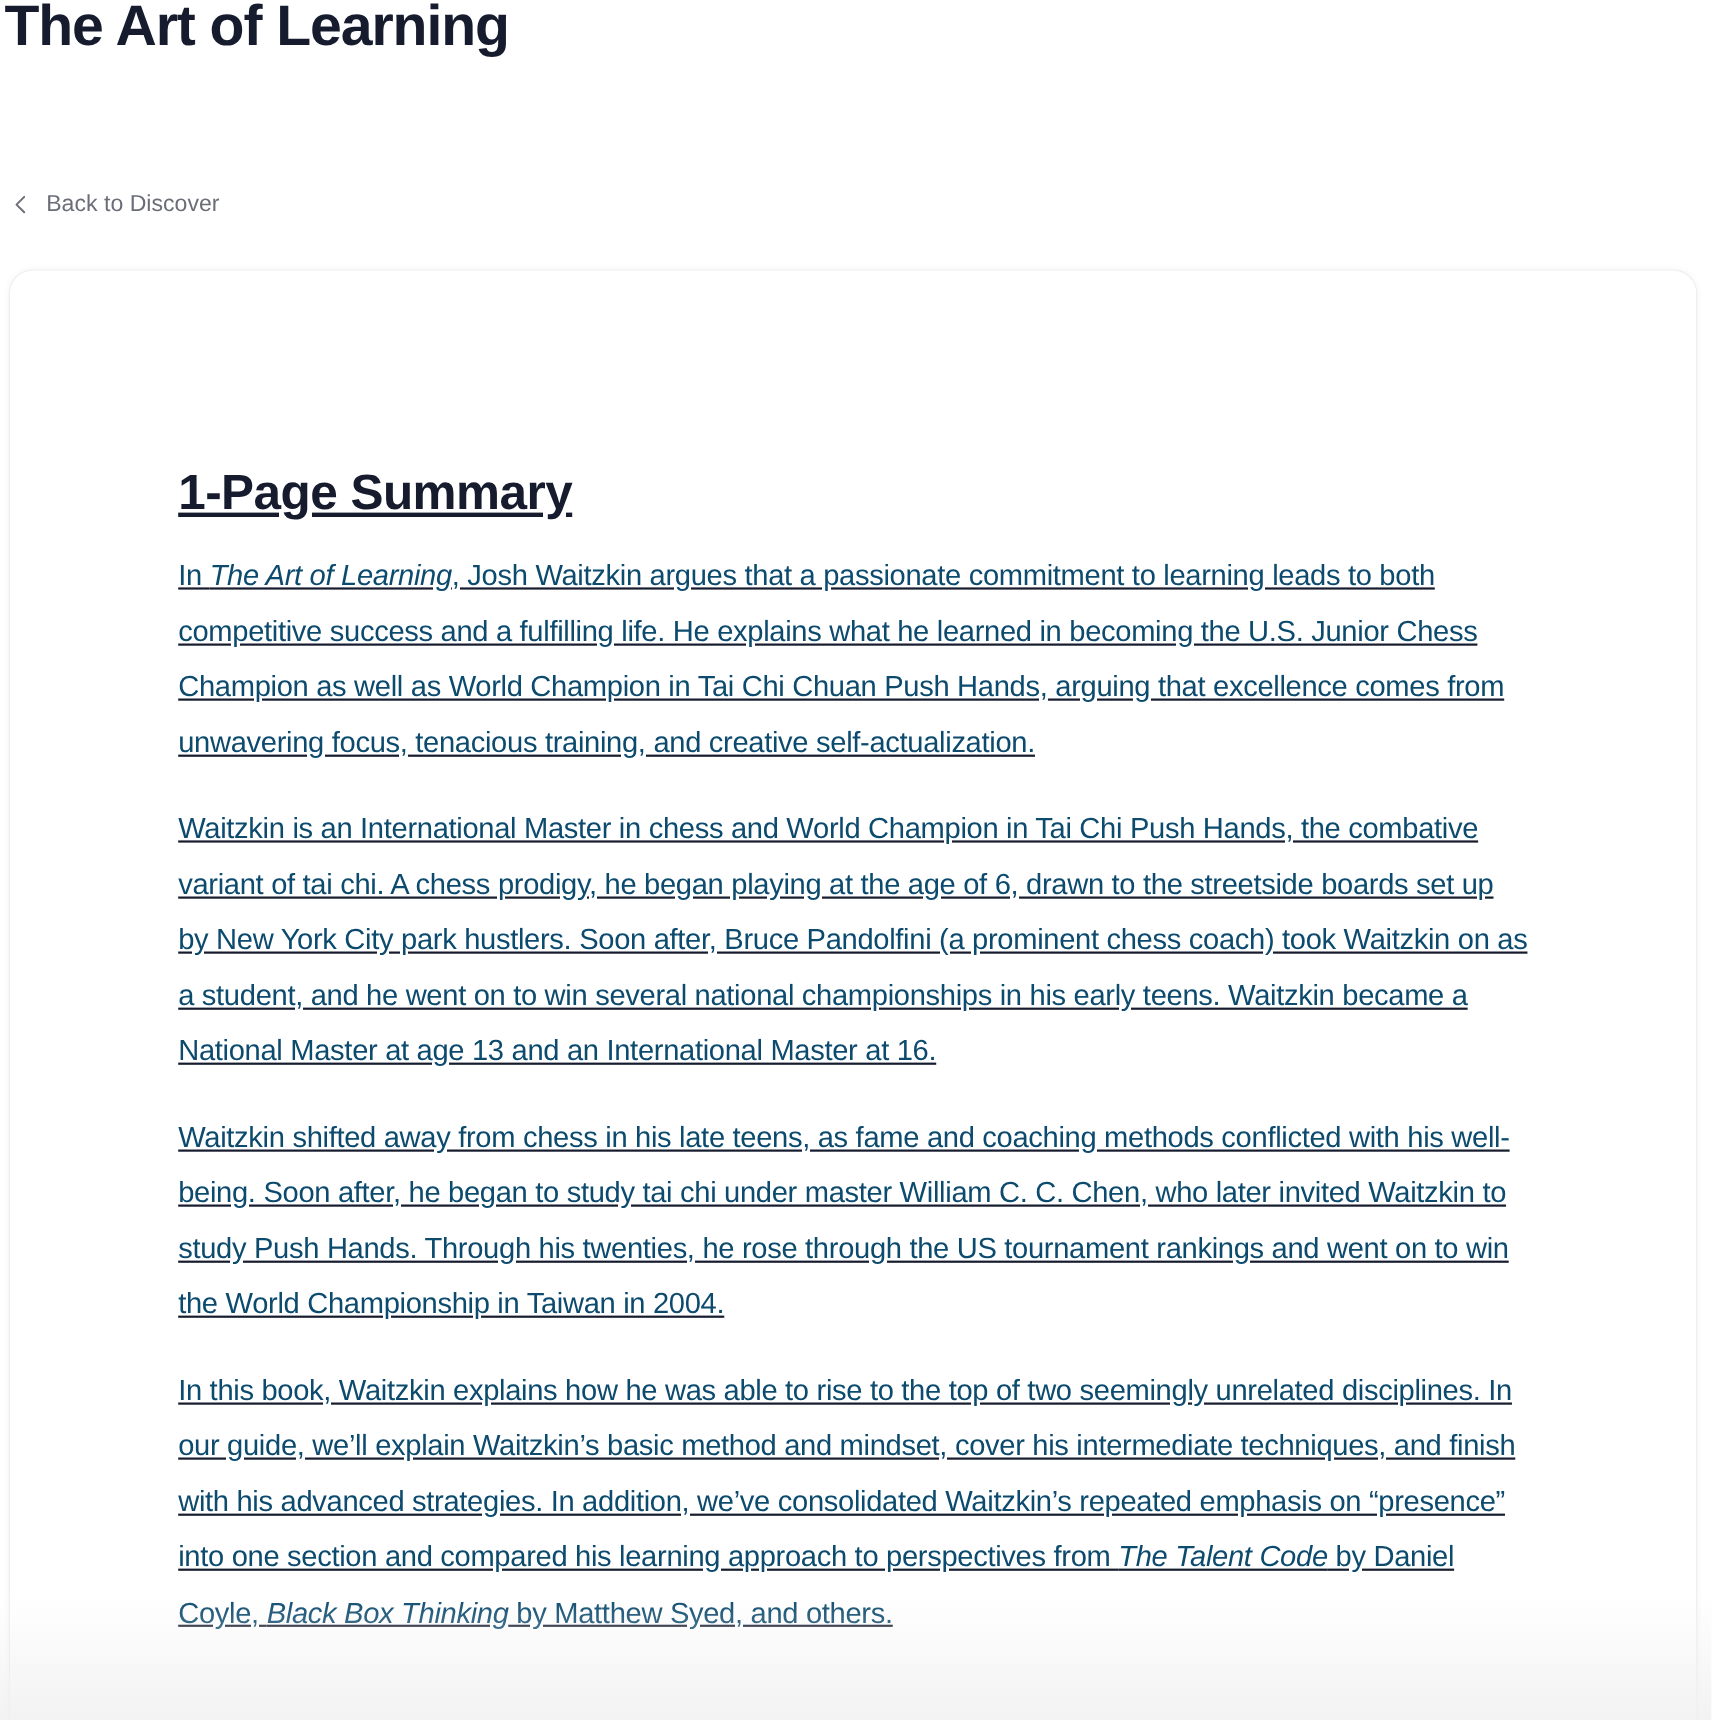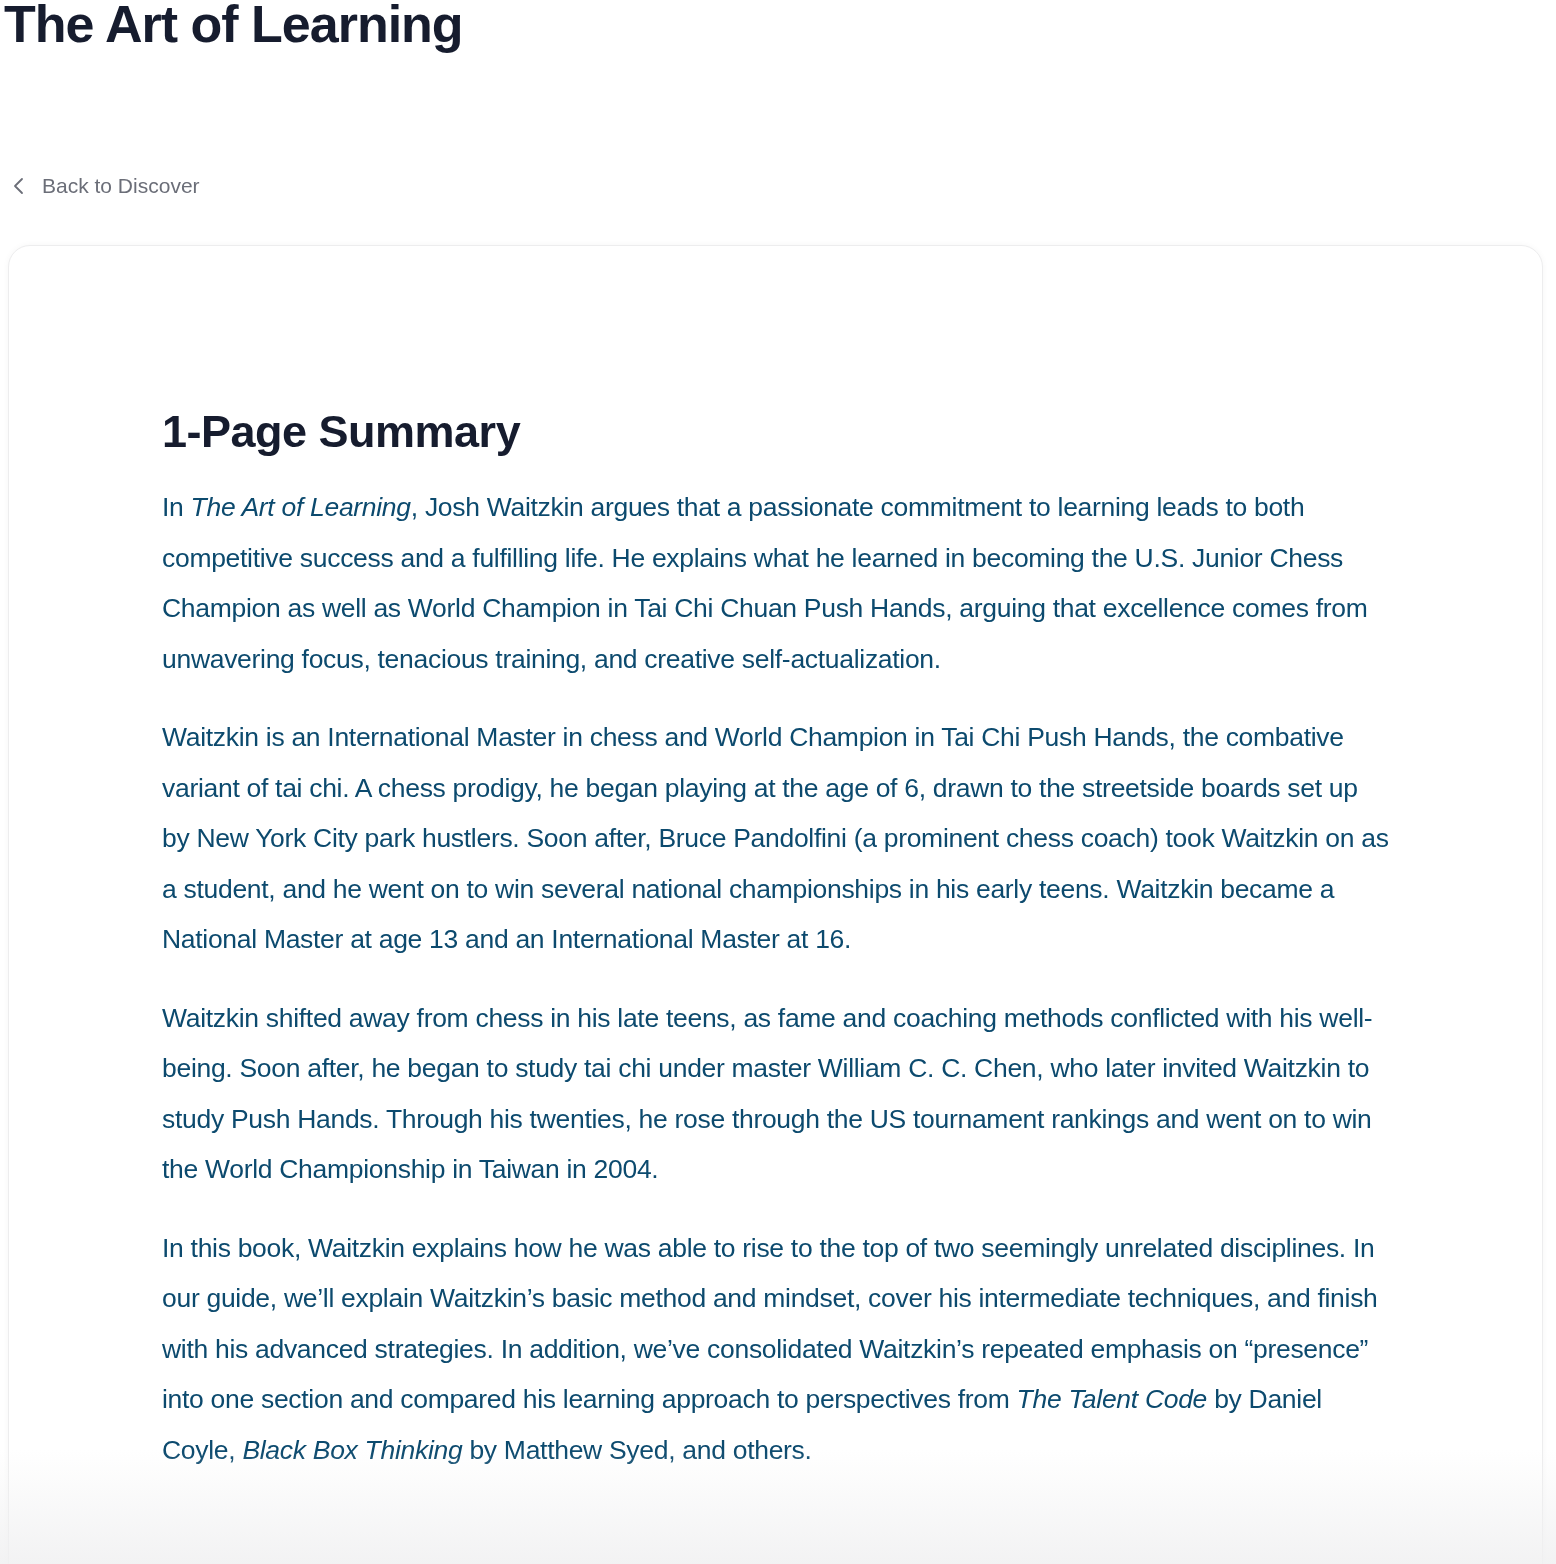--- a/index.html
+++ b/index.html
@@ -45,22 +45,23 @@
       width: 1533px;
       height: 1400px;
       border: 1px solid #ededee;
       border-radius: 22px;
       background: #ffffff;
       box-shadow: 0 0 6px rgba(0,0,0,0.04);
     }
     .content {
       position: absolute;
       left: 162px;
-      top: 400px;
+      top: 416px;
       width: 1230px;
+      text-decoration: underline;
     }
     .section-heading {
       margin: 0 0 18px 0;
       font-size: 45px;
       font-weight: 700;
       letter-spacing: -0.5px;
       line-height: 64px;
       color: #161c2e;
     }
     .para {

